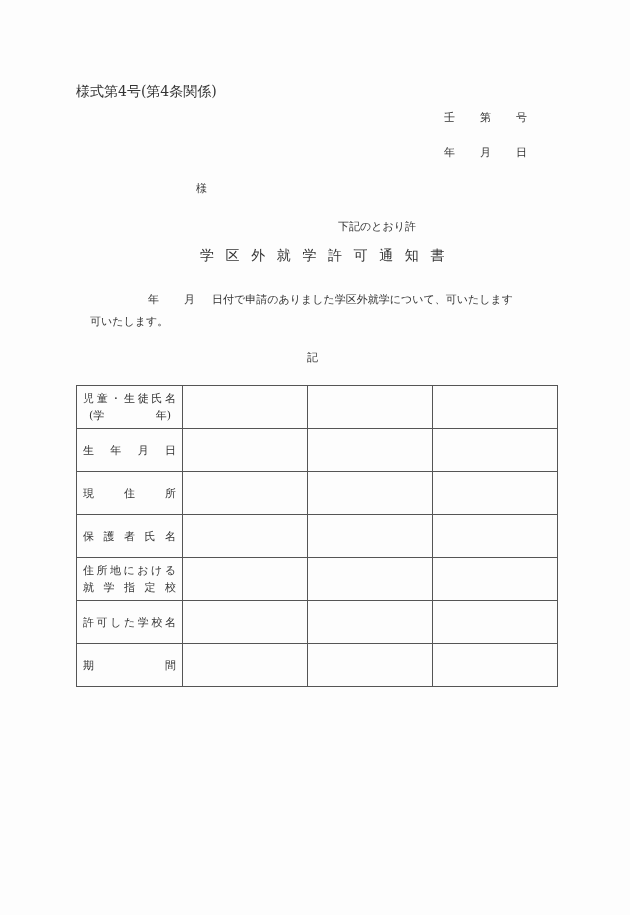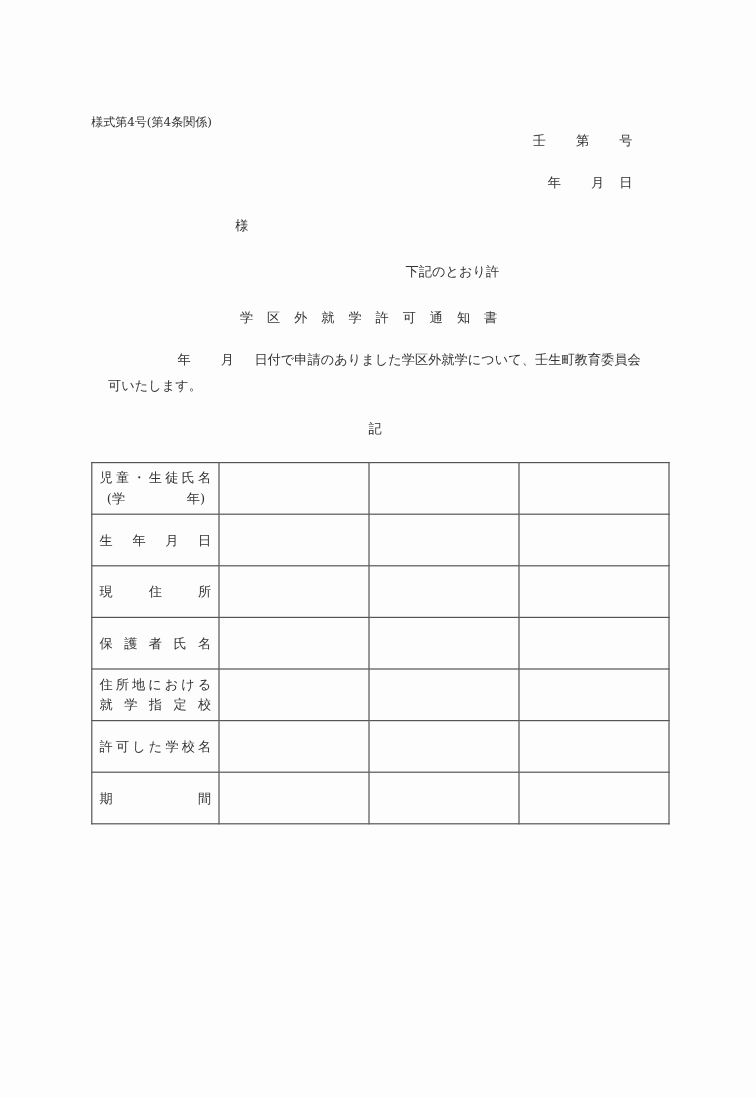--- a/index.html
+++ b/index.html
@@ -10,30 +10,30 @@
     body {
       width: 630px;
       height: 915px;
       position: relative;
       overflow: hidden;
       font-family: "DejaVu Serif", "Liberation Serif", serif;
       color: #333;
       font-size: 11px;
     }
     .abs { position: absolute; white-space: nowrap; }
-    .form-number { left: 76px; top: 95px; font-size: 10px; }
+    .form-number { left: 76px; top: 83px; font-size: 14px; }
     .ref-row { left: 444px; font-size: 11px; }
     .ref-row span { display: inline-block; }
     .ref-row span.c1 { width: 36px; }
     .ref-row span.c2 { width: 36px; }
     .ref-1 { top: 110px; }
-    .ref-2 { top: 145px; text-align: center; }
+    .ref-2 { top: 145px; }
     .addressee { left: 196px; top: 181px; font-size: 11px; }
     .issuer { left: 338px; top: 219px; font-size: 11px; }
-    .doc-title { left: 200px; top: 257px; font-size: 11px; letter-spacing: 11.6px; }
+    .doc-title { left: 200px; top: 247px; font-size: 14px; letter-spacing: 11.6px; }
     .body-line1 { position: absolute; left: 148px; top: 292px; white-space: nowrap; }
     .body-line1 .y { display: inline-block; width: 36px; }
     .body-line1 .m { display: inline-block; width: 28px; }
     .body-line2 { position: absolute; left: 90px; top: 314px; white-space: nowrap; }
     .ki { left: 307px; top: 350px; font-size: 11px; }
 
     table.form-table {
       position: absolute;
       left: 76px;
       top: 385px;
@@ -83,21 +83,21 @@
 </div>
 <div class="abs ref-row ref-2">
   <span class="c1">年</span><span class="c2">月</span><span>日</span>
 </div>
 
 <div class="abs addressee">様</div>
 <div class="abs issuer">下記のとおり許</div>
 <div class="abs doc-title">学区外就学許可通知書</div>
 
 <div class="body-line1">
-  <span class="y">年</span><span class="m">月</span><span>日付で申請のありました学区外就学について、壬生町教育委員会</span>
+  <span class="y">年</span><span class="m">月</span><span>日付で申請のありました学区外就学について、可いたします</span>
 </div>
 <div class="body-line2">可いたします。</div>
 
 <div class="abs ki">記</div>
 
 <table class="form-table">
   <tbody>
       <tr>
     <td class="label">
       <div class="lbl-two">

